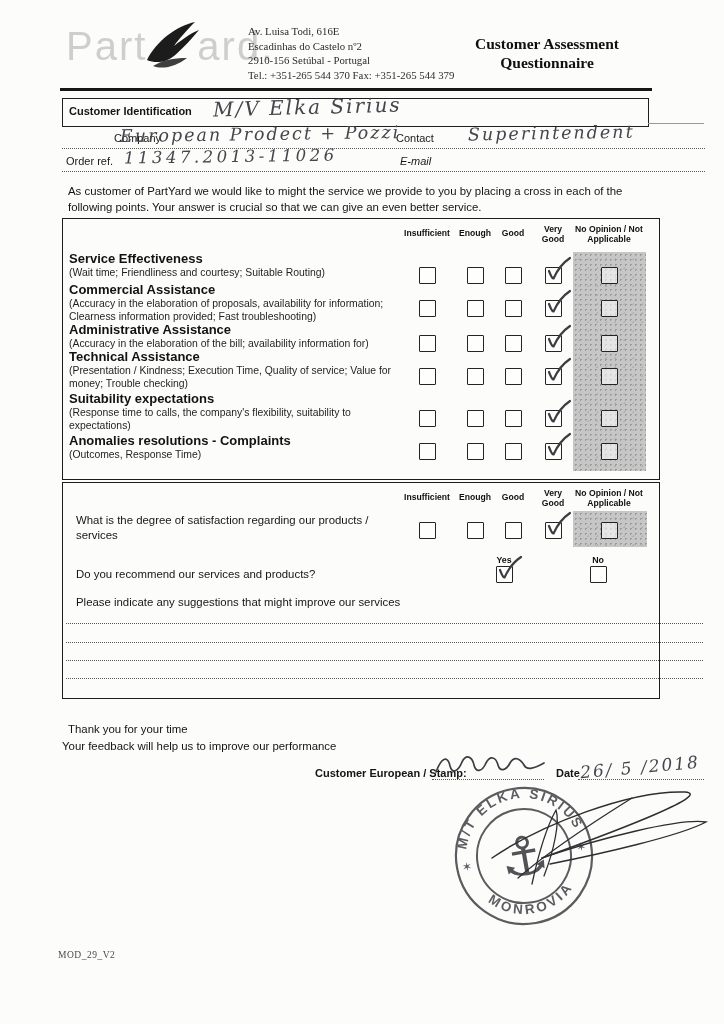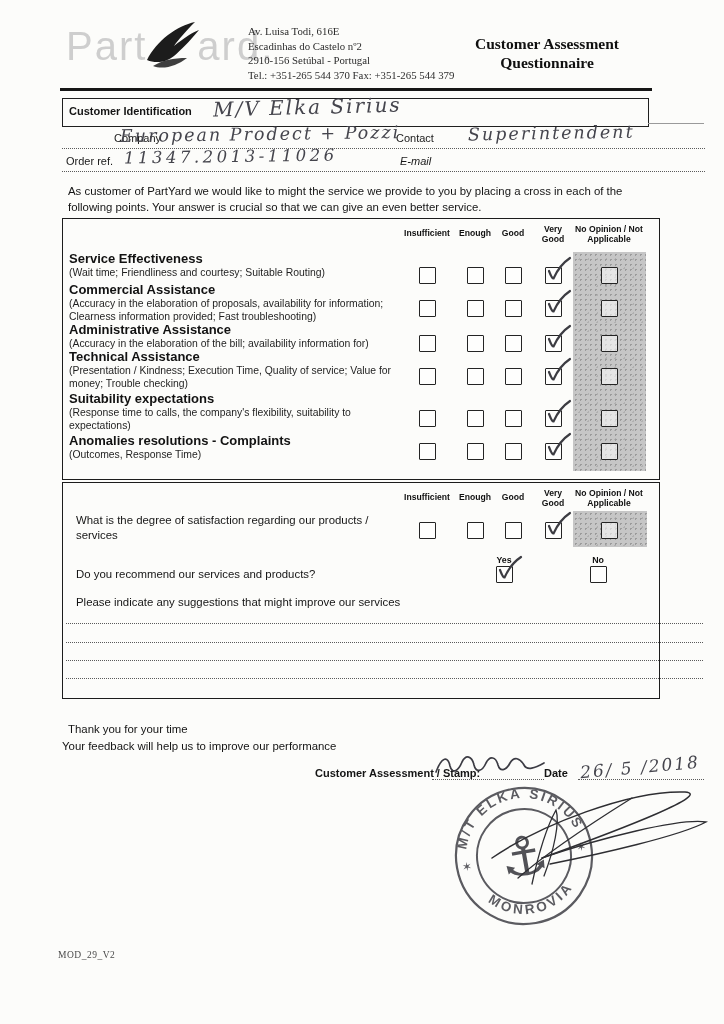--- a/index.html
+++ b/index.html
@@ -221,27 +221,27 @@
   </div>
 
   <div class="abs dotline" style="left:66px;top:623px;width:637px;"></div>
   <div class="abs dotline" style="left:66px;top:642px;width:637px;"></div>
   <div class="abs dotline" style="left:66px;top:660px;width:637px;"></div>
   <div class="abs dotline" style="left:66px;top:678px;width:637px;"></div>
 
   <div class="abs body-text" style="left:68px;top:722px;">Thank you for your time</div>
   <div class="abs body-text" style="left:62px;top:739px;">Your feedback will help us to improve our performance</div>
 
-  <span class="abs lbl" style="left:315px;top:767px;">Customer Assessment / Stamp:</span>
+  <span class="abs lbl" style="left:315px;top:767px;">Customer European / Stamp:</span>
   <svg class="abs" style="left:432px;top:752px;" width="115" height="28" viewBox="0 0 115 28">
     <path d="M4,20 C10,4 16,4 18,14 C20,22 26,20 30,10 C34,2 40,4 42,13 C44,21 50,20 54,11 C58,3 64,5 66,13 C68,20 74,19 78,11 C82,4 88,6 92,13 C95,19 103,16 112,11" stroke="#3c3c44" stroke-width="1.7" fill="none" stroke-linecap="round"></path>
   </svg>
   <div class="abs dotline" style="left:432px;top:779px;width:112px;"></div>
 
-  <span class="abs lbl" style="left:544px;top:767px;">Date</span>
+  <span class="abs lbl" style="left:556px;top:767px;">Date</span>
   <span class="abs hw" style="left:580px;top:757px;font-size:17px;letter-spacing:2px;transform:rotate(-5deg);">26/ 5 /2018</span>
   <div class="abs dotline" style="left:578px;top:779px;width:126px;"></div>
 
   <div class="abs stamp-wrap" style="left:444px;top:776px;width:160px;height:160px;">
     <svg width="160" height="160" viewBox="0 0 160 160">
       <defs>
         <path id="arcTop" d="M 22,80 A 58 58 0 0 1 138,80"></path>
         <path id="arcBot" d="M 22,80 A 58 58 0 0 0 138,80"></path>
       </defs>
       <circle cx="80" cy="80" r="68" fill="none" stroke="#3f3f46" stroke-width="2.2"></circle>

